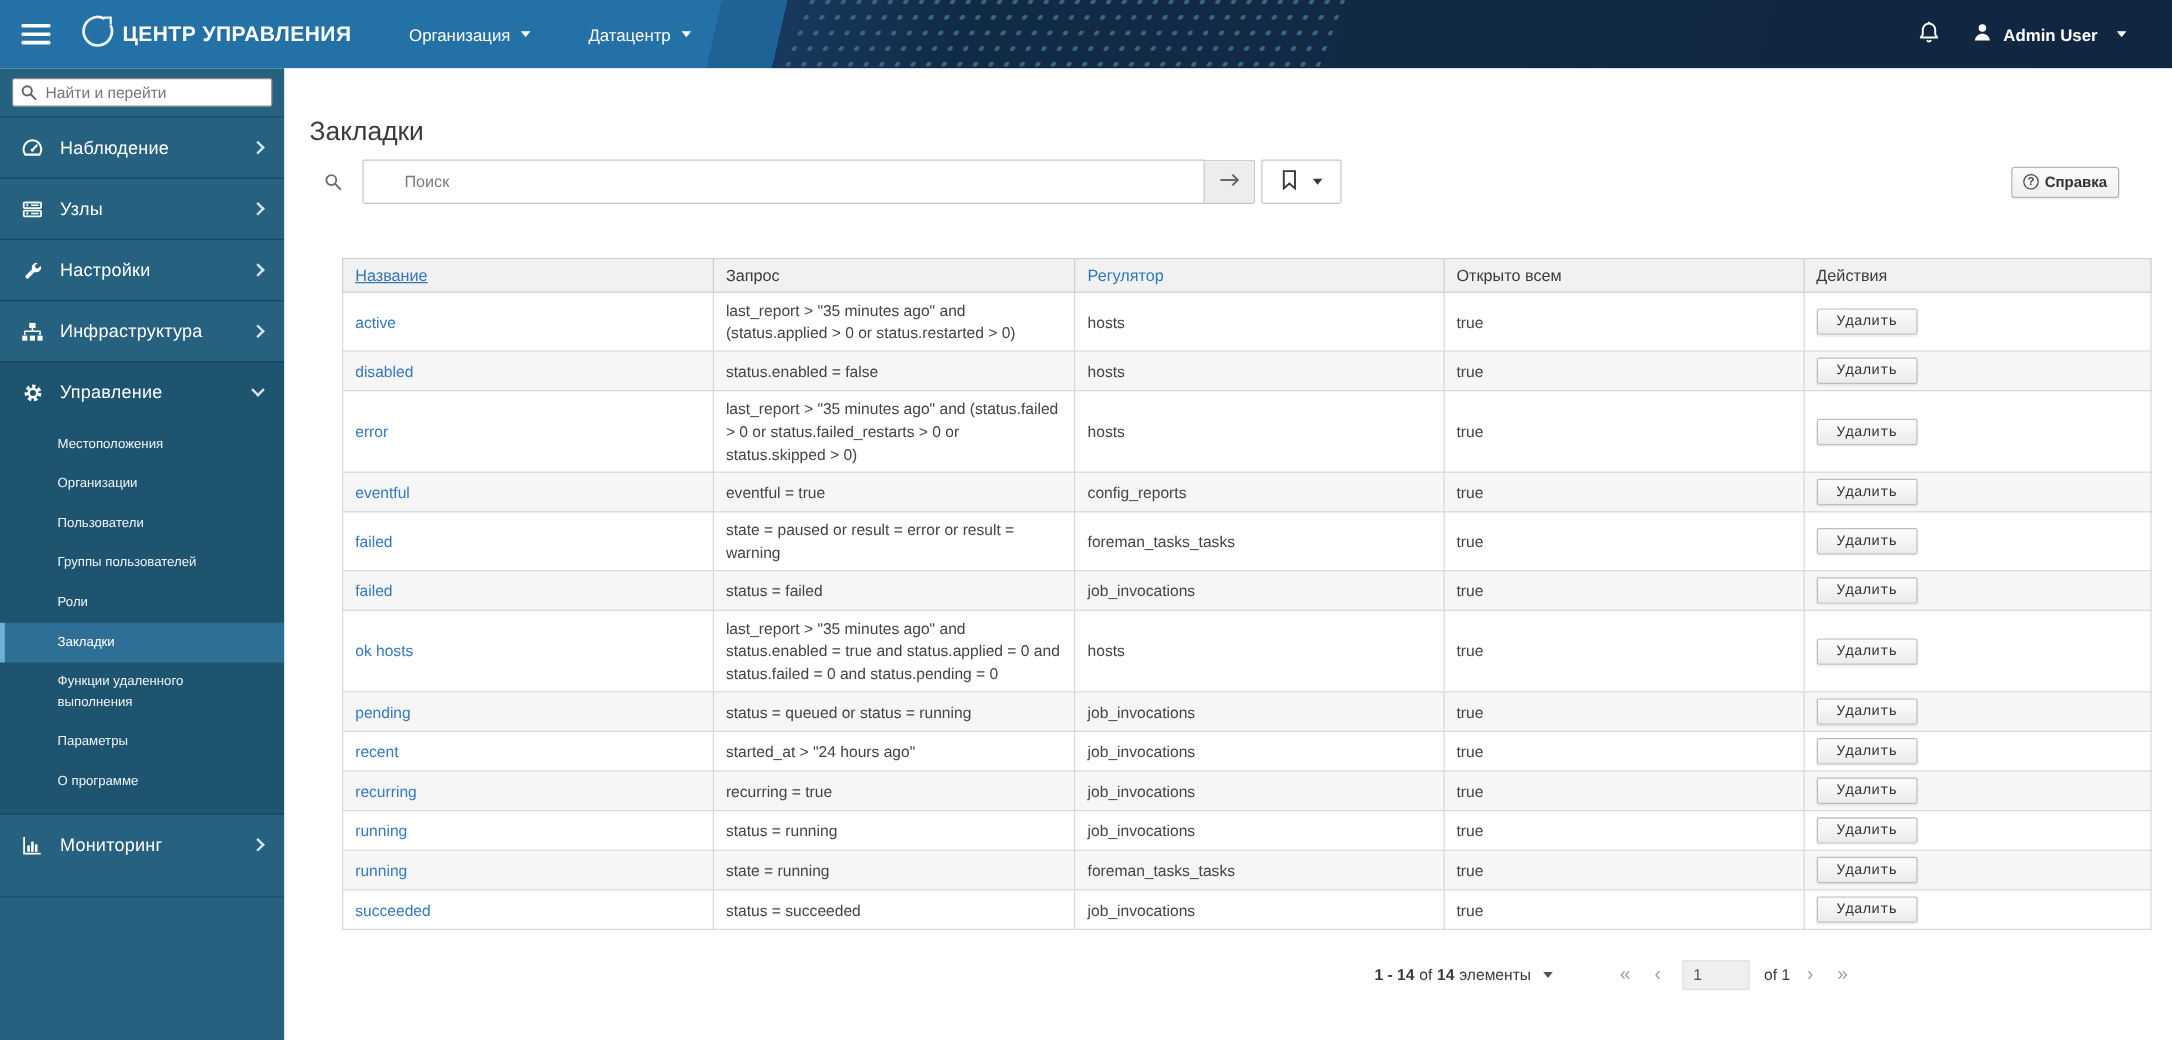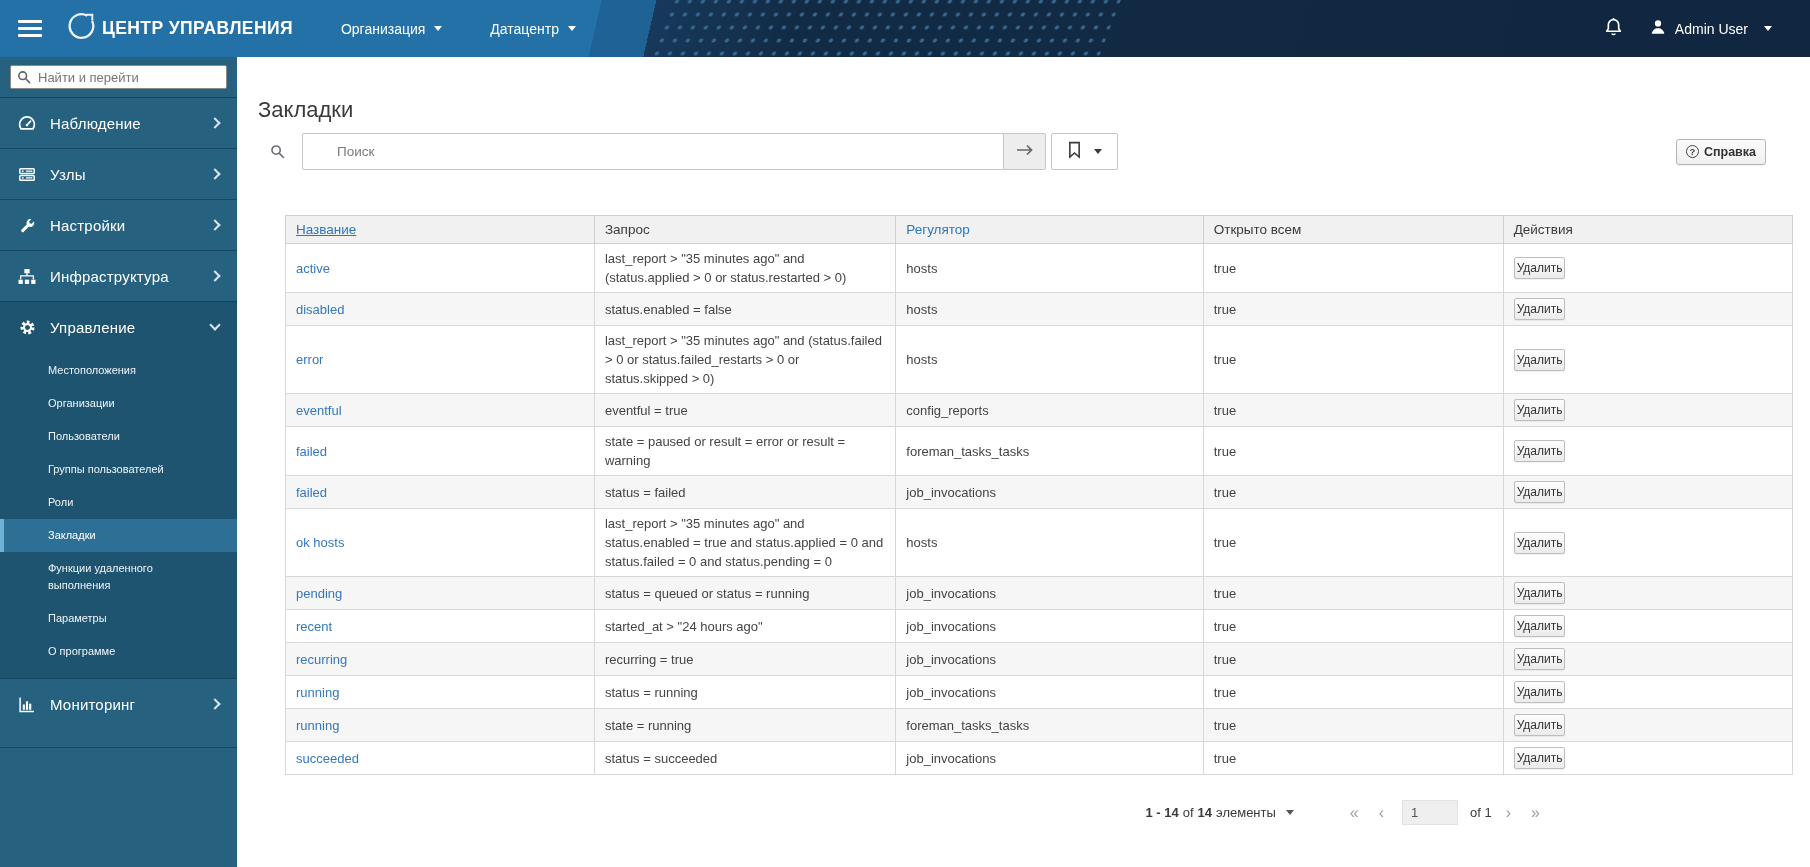--- a/index.html
+++ b/index.html
@@ -24,21 +24,21 @@
   }
   .navbar > * { position:relative; z-index:2; }
   .hamburger { background:none; border:none; display:flex; flex-direction:column; gap:4px; padding:0; margin:0 0 0 18px; cursor:pointer; }
   .hamburger span { display:block; width:24px; height:3px; background:#fff; border-radius:1px; }
   .brand { display:flex; align-items:center; margin-left:24px; cursor:pointer; }
   .brand-text { color:#fff; font-size:17.5px; font-weight:bold; letter-spacing:.4px; margin-left:7px; white-space:nowrap; }
   .nav-menu { display:flex; align-items:center; gap:9px; color:#fff; font-size:14px; margin-left:48px; cursor:pointer; white-space:nowrap;justify-content:flex-end; }
   .caret { display:inline-block; width:0; height:0; border-left:4px solid transparent; border-right:4px solid transparent; border-top:5px solid currentColor; }
   .nav-right { margin-left:auto; display:flex; align-items:center; gap:26px; padding-right:38px; }
   .bell-btn { background:none; border:none; padding:0; cursor:pointer; display:flex; }
-  .user-menu { display:flex; align-items:center; gap:8px; color:#fff; font-size:14px; cursor:pointer; white-space:nowrap; }
+  .user-menu { display:flex; align-items:center; gap:8px; color:#fff; font-size:14px; cursor:pointer; white-space:nowrap;font-weight:bold; }
   .user-menu .caret { margin-left:8px; }
 
   
   .sidebar { position:absolute; top:57px; left:0; width:237px; height:812px; background:#266180; overflow:hidden; }
   .sb-search { position:relative; padding:8px 10px; height:40px; }
   .sb-search input {
     width:100%; height:24px; border:1px solid #8a8a8a; border-radius:2px; background:#fff;
     font-size:13px; color:#333; padding:0 6px 0 27px; outline:none;
     font-family:"Liberation Sans","DejaVu Sans",sans-serif;
   }
@@ -79,21 +79,21 @@
   table.bookmarks { width:100%; border-collapse:collapse; table-layout:fixed; margin-top:45px;margin-left:27px; }
   .bookmarks th {
     background:#f1f1f1; border:1px solid #cfcfcf; padding:5px 10px; text-align:left;
     font-weight:400; font-size:13.5px; color:#3b3b3b; line-height:17px;
   }
   .bookmarks th.sortable { color:#2f76b9; cursor:pointer; }
   .bookmarks th.sorted { text-decoration:underline; }
   .bookmarks td { border:1px solid #d8d8d8; padding:5px 10px; font-size:13px; line-height:19px; color:#444; vertical-align:middle; word-wrap:break-word; }
   .bookmarks tbody tr:nth-child(even) { background:#f6f6f6; }
   .bookmarks td.c-name a { color:#3478bd; text-decoration:none; cursor:pointer; }
-  .del-btn { padding:3px 2px; background:linear-gradient(#fdfdfd,#ebebeb); border:1px solid #bdbdbd; border-radius:2px; font-size:12px; color:#333; cursor:pointer; box-shadow:0 1px 1px rgba(0,0,0,.06); font-family:Liberation Sans, sans-serif; }
+  .del-btn { padding:3px 16px; background:linear-gradient(#fdfdfd,#ebebeb); border:1px solid #bdbdbd; border-radius:2px; font-size:12px; color:#333; cursor:pointer; box-shadow:0 1px 1px rgba(0,0,0,.06); font-family:Liberation Mono, monospace; }
 
   
   .pagination { display:flex; align-items:center; justify-content:flex-end; margin:25px 216px 0 0; font-size:13px; color:#3a3a3a; }
   .per-page { display:flex; align-items:center; gap:4px; cursor:pointer; }
   .per-page b { font-weight:bold; }
   .per-page .caret { color:#555; margin-left:6px; }
   .pager { display:flex; align-items:center; margin-left:46px; }
   .pg-btn { color:#9a9da0; font-size:16px; cursor:pointer; padding:0 10px; user-select:none; }
   .page-input { width:56px; height:25px; background:#efefef; border:1px solid #e2e2e2; font-size:13px; color:#555; padding:0 8px; margin:0 12px 0 8px; font-family:"Liberation Sans","DejaVu Sans",sans-serif; }
   .pg-of { margin-right:4px; white-space:nowrap; }

